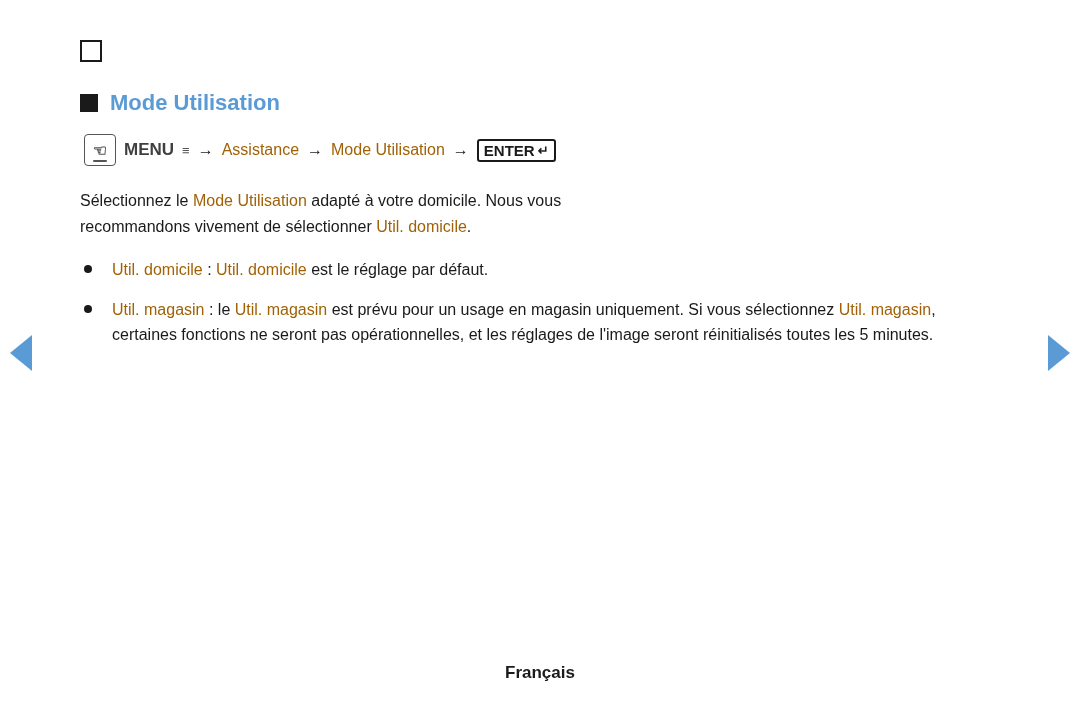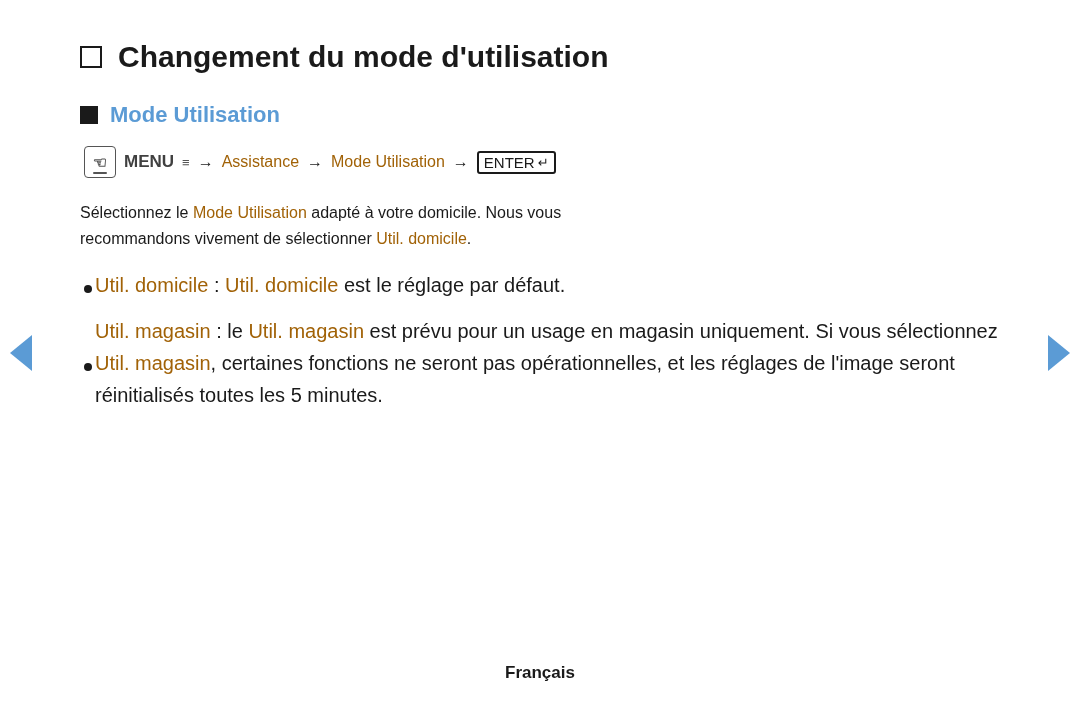--- a/index.html
+++ b/index.html
@@ -118,21 +118,21 @@
     .blue-text {
       color: #a16207;
     }
 
     .enter-icon {
       display: inline-flex;
       align-items: center;
       border: 2px solid #1a1a1a;
       border-radius: 3px;
       padding: 1px 5px;
-      font-weight: 400;
+      font-weight: 700;
       font-size: 15px;
       color: #1a1a1a;
       gap: 3px;
     }
 
     .enter-arrow {
       font-size: 13px;
     }
 
     .description {
@@ -142,23 +142,23 @@
       margin-bottom: 18px;
     }
 
     .bullet-list {
       list-style: none;
       margin-left: 4px;
     }
 
     .bullet-list li {
       display: flex;
-      align-items: center;
-      gap: 3px;
-      font-size: 20px;
+      align-items: flex-start;
+      gap: 20px;
+      font-size: 16px;
       line-height: 1.6;
       color: #1a1a1a;
       margin-bottom: 14px;
     }
 
     .bullet-dot {
       width: 8px;
       height: 8px;
       background: #1a1a1a;
       border-radius: 50%;
@@ -210,21 +210,20 @@
       font-size: 16px;
     }
   </style>
 </head>
 <body>
 
 <div class="page-container">
 
   <div class="main-title">
     <div class="checkbox-icon"></div>
-    <h1>Changement du mode d'utilisation</h1>
   </div>
 
   <div class="section-title">
     <div class="black-square"></div>
     <h2>Mode Utilisation</h2>
   </div>
 
   <div class="menu-path">
     <div class="menu-icon">
       <span class="hand-icon">☜</span>

